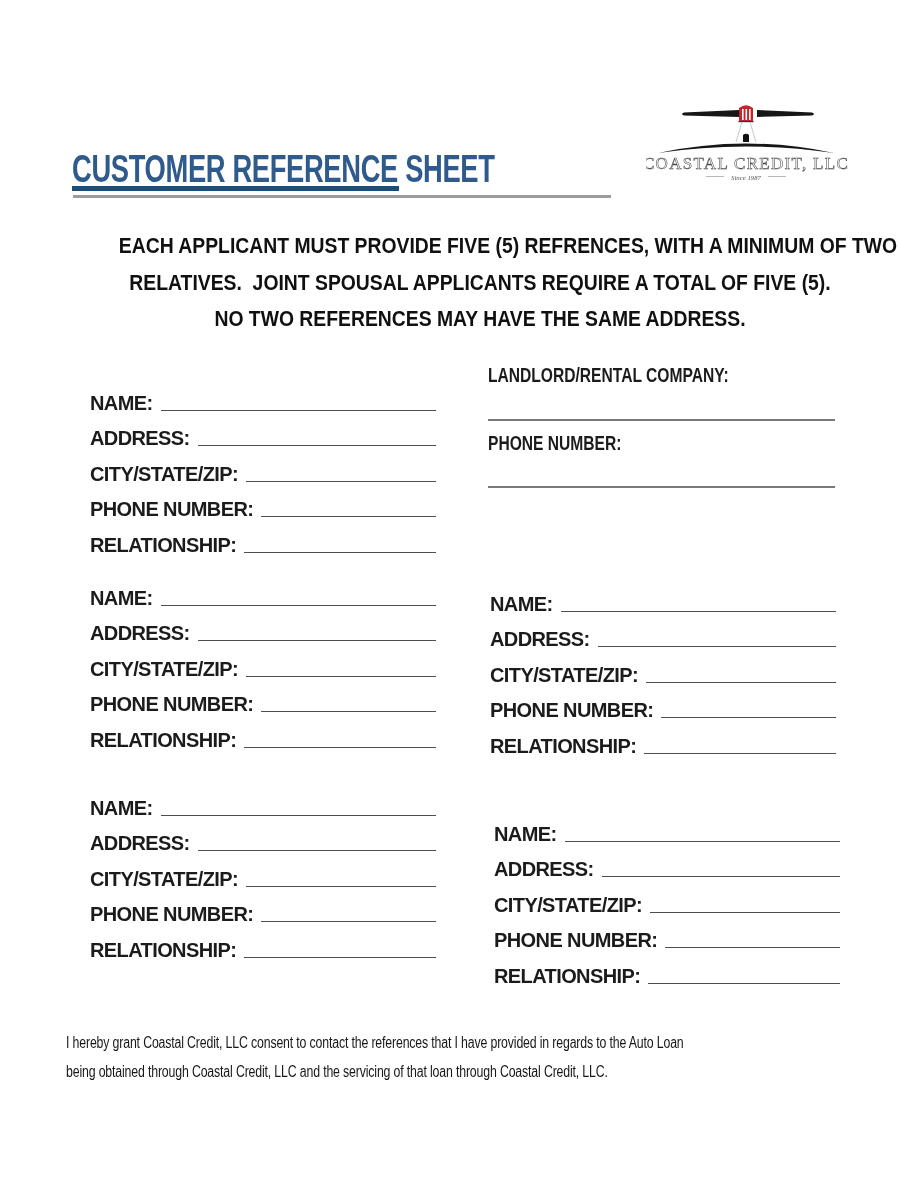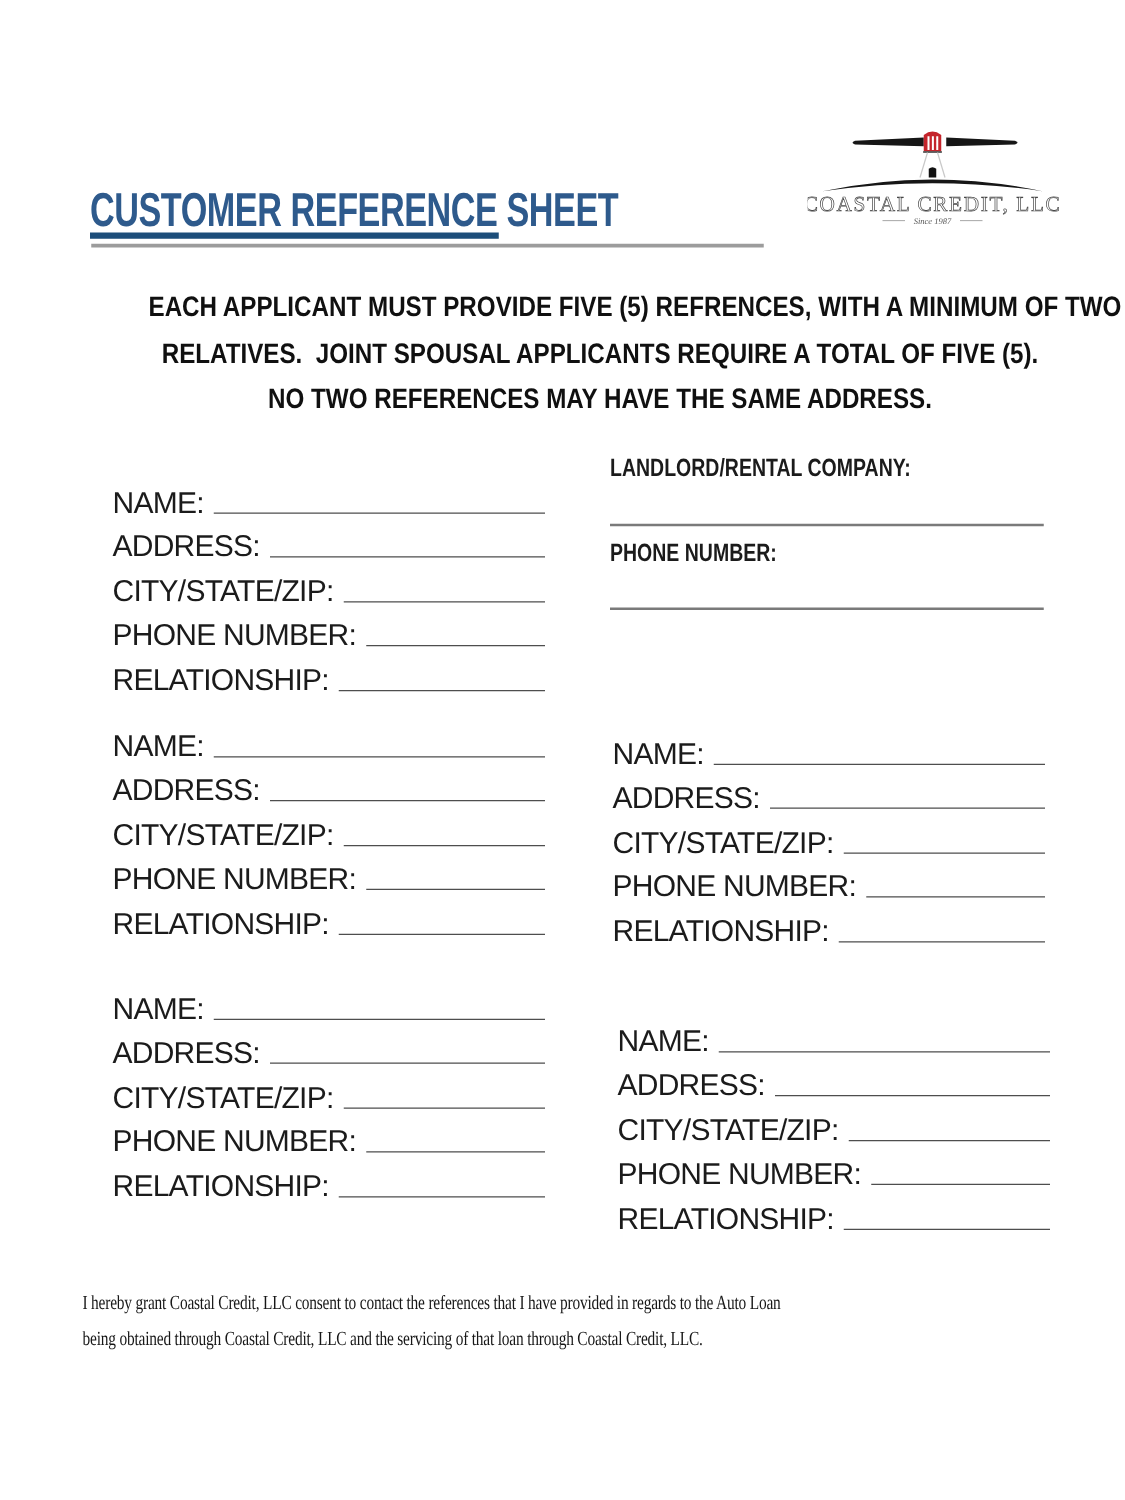--- a/index.html
+++ b/index.html
@@ -17,34 +17,34 @@
   .rule-gray{position:absolute;left:73px;top:195px;width:538px;height:2.5px;background:#9c9c9c;}
 
   
   .ins{position:absolute;left:60px;top:228px;width:840px;text-align:center;}
   .ins-line{font-weight:700;font-size:22.5px;line-height:36.5px;color:#101010;white-space:pre;
             transform:scaleX(.86);}
 
   
   .grp{position:absolute;width:346px;}
   .row{height:35.5px;display:flex;align-items:flex-end;}
-  .lbl{font-weight:400;font-size:24px;line-height:22px;letter-spacing:-.6px;color:#1b1b1b;
+  .lbl{font-weight:700;font-size:20px;line-height:22px;letter-spacing:-.6px;color:#1b1b1b;
        white-space:nowrap;}
   .wline{flex:1;height:0;border-bottom:1.6px solid #4e4e4e;margin:0 0 3px 8px;}
 
   
   .ll-label{position:absolute;font-weight:700;font-size:20px;color:#1b1b1b;white-space:nowrap;
             transform:scaleX(.78);transform-origin:left top;line-height:1.1;}
   .ll-line{position:absolute;left:488px;width:347px;height:0;border-top:2px solid #7a7a7a;}
   .note{position:absolute;left:488px;top:498px;}
   .note-line{font-weight:700;font-size:16.5px;line-height:26px;letter-spacing:-.3px;color:#111;
              white-space:nowrap;transform:scaleX(.76);transform-origin:left center;}
 
   
-  .consent{position:absolute;left:66px;top:1028px;font-family:Liberation Serif, serif;}
+  .consent{position:absolute;left:66px;top:1028px;}
   .consent-line{font-size:16px;line-height:29px;color:#171717;letter-spacing:-.2px;
                 white-space:nowrap;transform:scaleX(.77);transform-origin:left center;}
 </style>
 </head>
 <body>
 
 <div class="page">
 
   <svg class="logo" viewBox="0 0 204 94">
     <path d="M93,16 L38,18.5 Q34,20 38,21.5 L93,23 Z" fill="#161616"></path>

